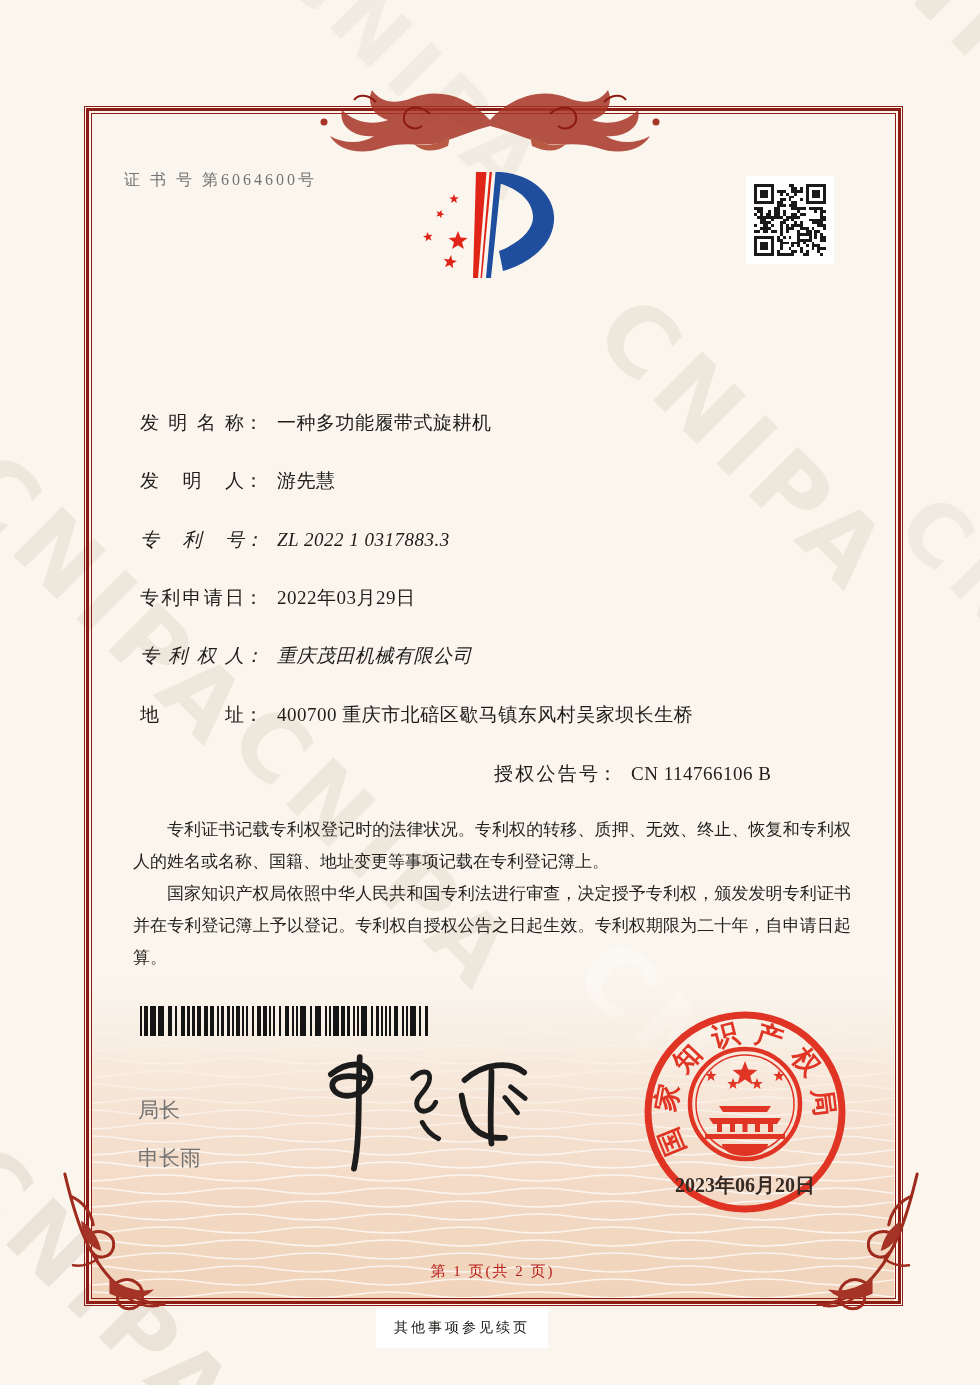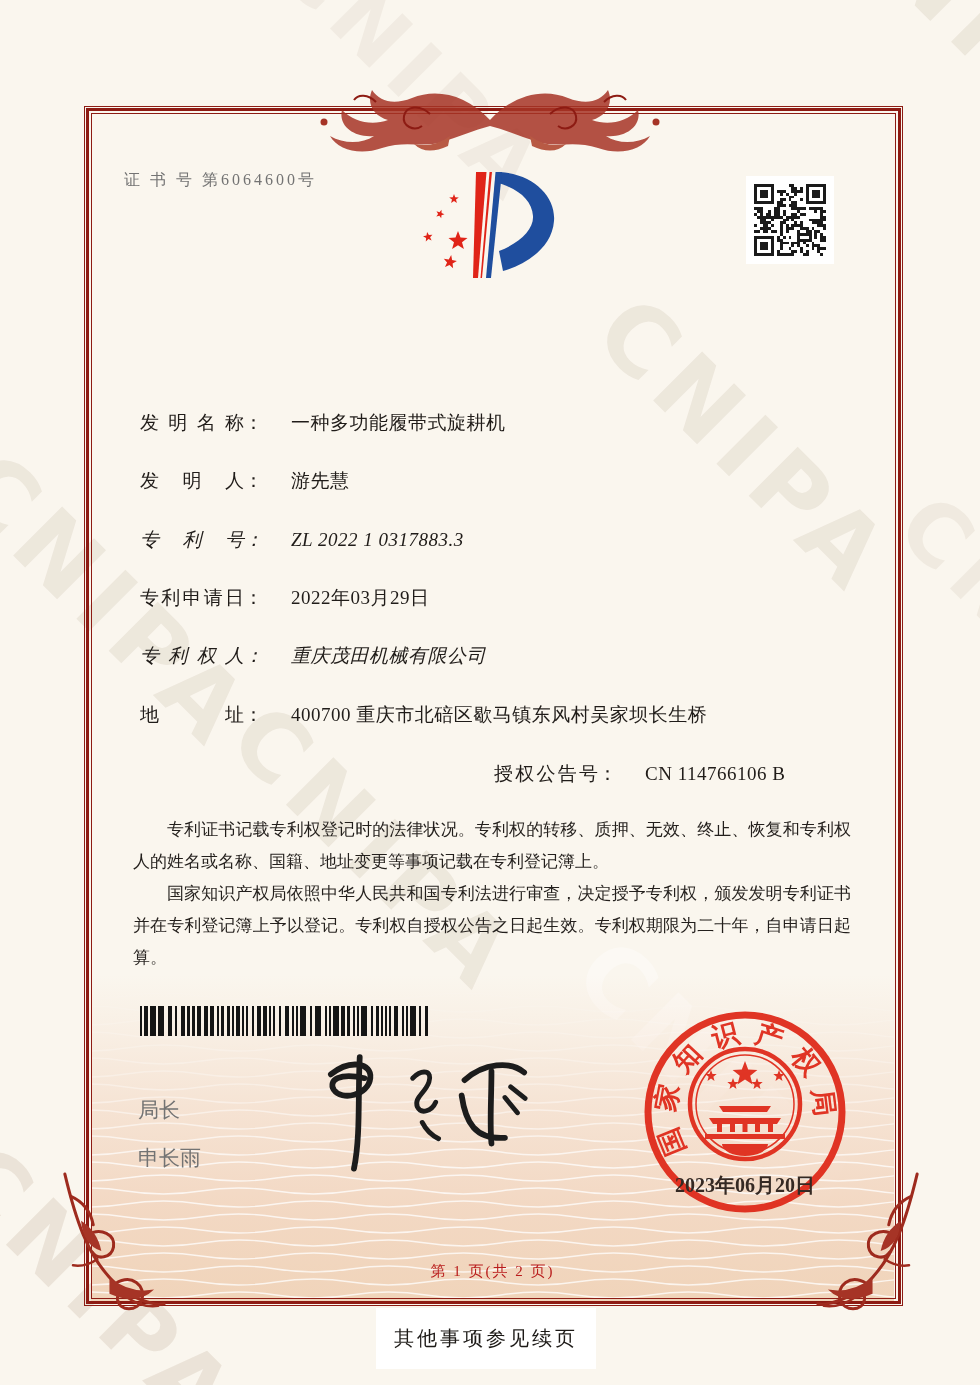--- a/index.html
+++ b/index.html
@@ -39,42 +39,42 @@
   .content{position:absolute;inset:0;z-index:4;}
   .cert-no{position:absolute;left:124px;top:170px;font-size:16px;letter-spacing:3px;color:#737373;}
   .logo{position:absolute;left:410px;top:158px;width:150px;height:132px;}
   .qr-box{position:absolute;left:746px;top:176px;width:88px;height:88px;background:#ffffff;
           display:flex;align-items:center;justify-content:center;}
   .title{position:absolute;left:84px;top:296px;width:817px;text-align:center;
          font-size:40px;font-weight:bold;letter-spacing:16px;color:#111;}
 
   .field{position:absolute;left:140px;width:745px;font-size:19px;color:#201c19;white-space:nowrap;}
   .flabel{display:inline-block;width:104px;text-align:justify;text-align-last:justify;}
-  .fvalue{margin-left:28px;letter-spacing:0.5px;}
+  .fvalue{margin-left:14px;letter-spacing:0.5px;}
   .f0{top:410px;} .f1{top:468px;} .f2{top:527px;font-style:italic;} .f3{top:585px;}
   .f4{top:643px;font-style:italic;} .f5{top:702px;} .f6{top:761px;}
   .second{position:absolute;left:354px;top:0;}
 
   .body-text{position:absolute;left:133px;top:814px;width:718px;font-size:17px;
              line-height:32px;text-align:justify;color:#231f1c;}
   .body-text p{margin:0;text-indent:2em;}
 
   .barcode{position:absolute;left:140px;top:1006px;width:296px;height:30px;}
 
   .signatory{position:absolute;left:138px;top:1096px;z-index:4;
              font-family:"Liberation Sans","DejaVu Sans",sans-serif;font-size:21px;color:#737373;}
   .signatory .name{margin-top:20px;}
   .autograph{position:absolute;left:278px;top:1042px;width:250px;height:132px;}
 
   .seal{position:absolute;left:630px;top:1002px;width:230px;height:230px;opacity:0.95;}
 
   .page-info{position:absolute;left:84px;top:1262px;width:817px;text-align:center;
              font-size:15px;letter-spacing:2px;color:#b91c1c;}
   .cont-note{position:absolute;left:376px;top:1308px;background:#ffffff;
-             padding:17px 18px;font-size:20px;letter-spacing:3px;color:#1d1a17;}
+             padding:11px 18px;font-size:14px;letter-spacing:3px;color:#1d1a17;}
 </style>
 </head>
 <body>
 
 <div class="page">
 
   <div class="wm wm1">CNIPA</div>
   <div class="wm wm2">CNIPA</div>
   <div class="wm wm3">CNIPA</div>
   <div class="wm wm4">CNIPA</div>

